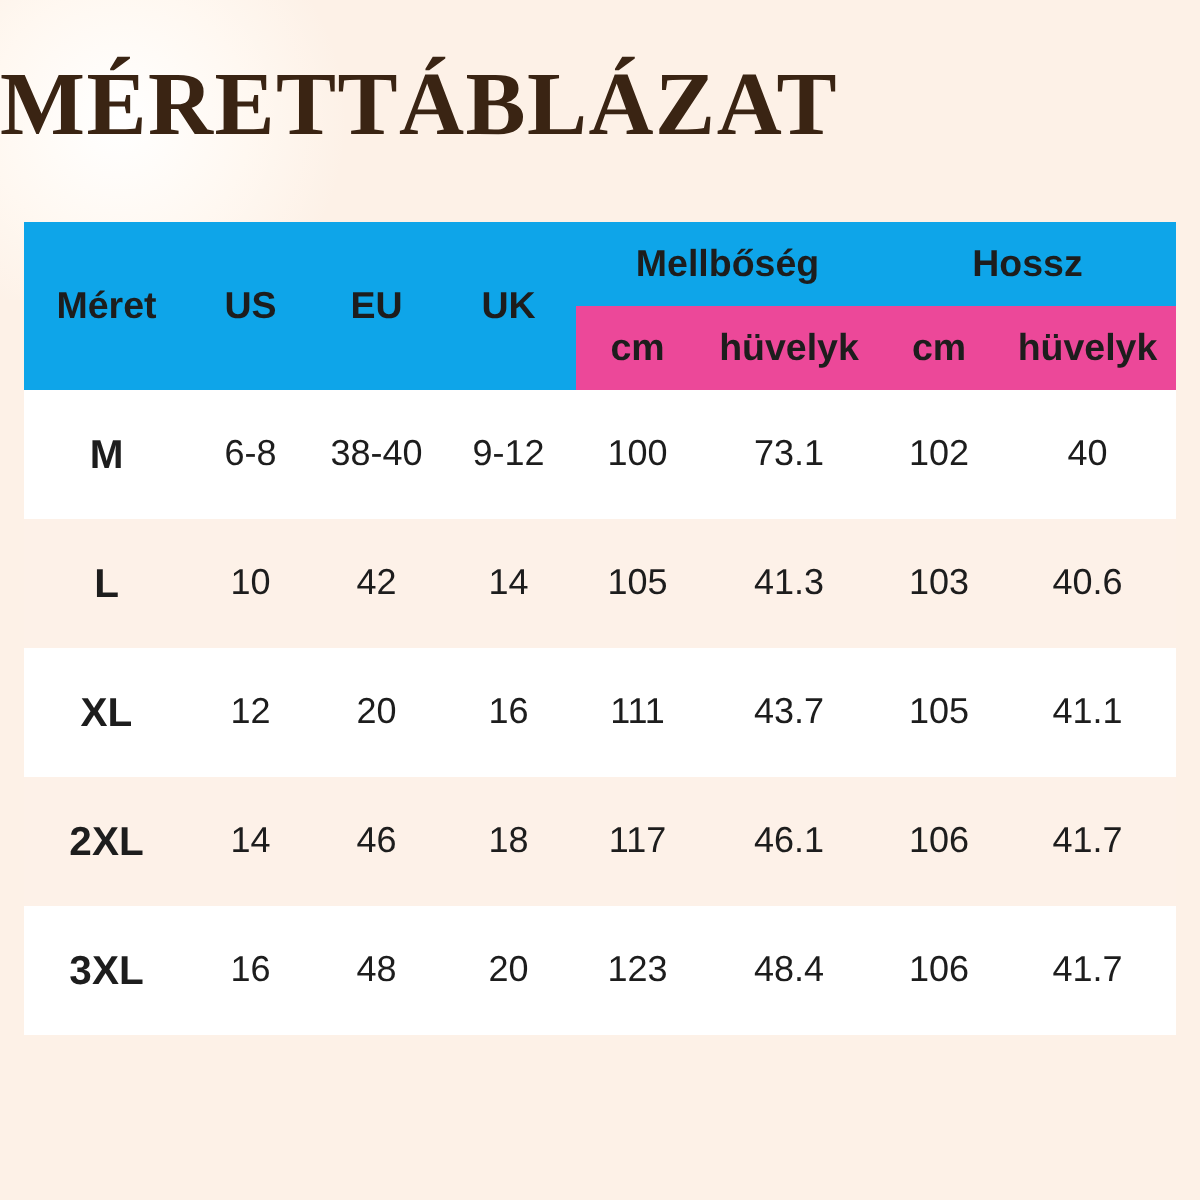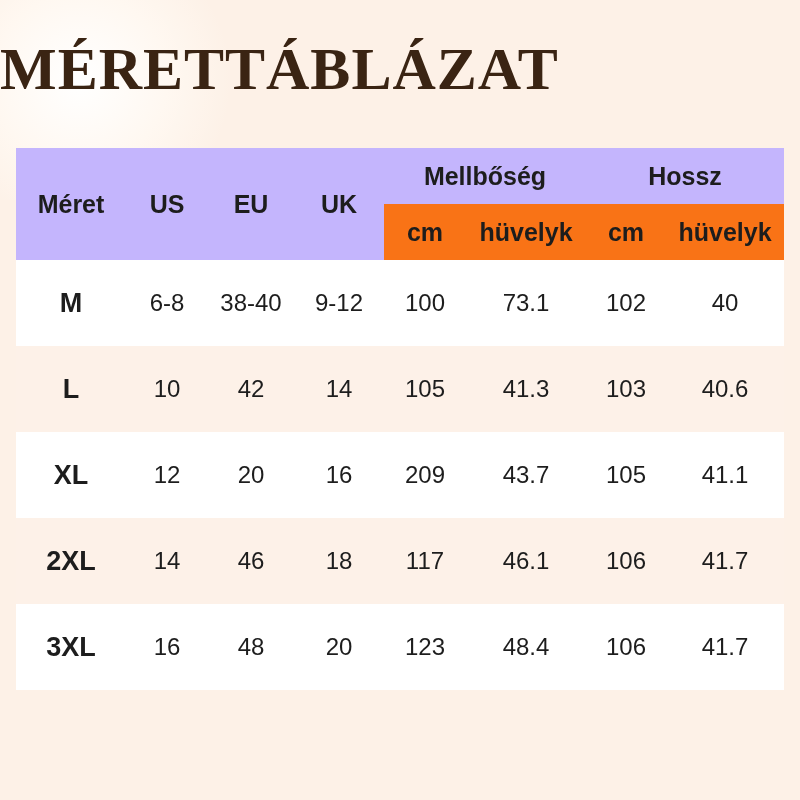--- a/index.html
+++ b/index.html
@@ -57,28 +57,28 @@
   table.size-table td {
     text-align: center;
     vertical-align: middle;
     font-size: 24px;
     color: #1d1d1d;
     border: none;
   }
 
   
   thead tr.head-top th {
-    background: #c4b5fd;
+    background: #0ea5e9;
     font-weight: bold;
     font-size: 25px;
     padding: 0;
     height: 56px;
   }
   thead tr.head-bottom th {
-    background: #f97316;
+    background: #ec4899;
     font-weight: bold;
     font-size: 25px;
     padding: 0;
     height: 56px;
   }
   th.rowspan-head {
     background: #f6cdaf;
     font-weight: bold;
     font-size: 25px;
   }
@@ -170,21 +170,21 @@
         <td>105</td>
         <td>41.3</td>
         <td>103</td>
         <td>40.6</td>
       </tr>
       <tr class="odd">
         <td class="size-cell">XL</td>
         <td>12</td>
         <td>20</td>
         <td>16</td>
-        <td>209</td>
+        <td>111</td>
         <td>43.7</td>
         <td>105</td>
         <td>41.1</td>
       </tr>
       <tr class="even">
         <td class="size-cell">2XL</td>
         <td>14</td>
         <td>46</td>
         <td>18</td>
         <td>117</td>

